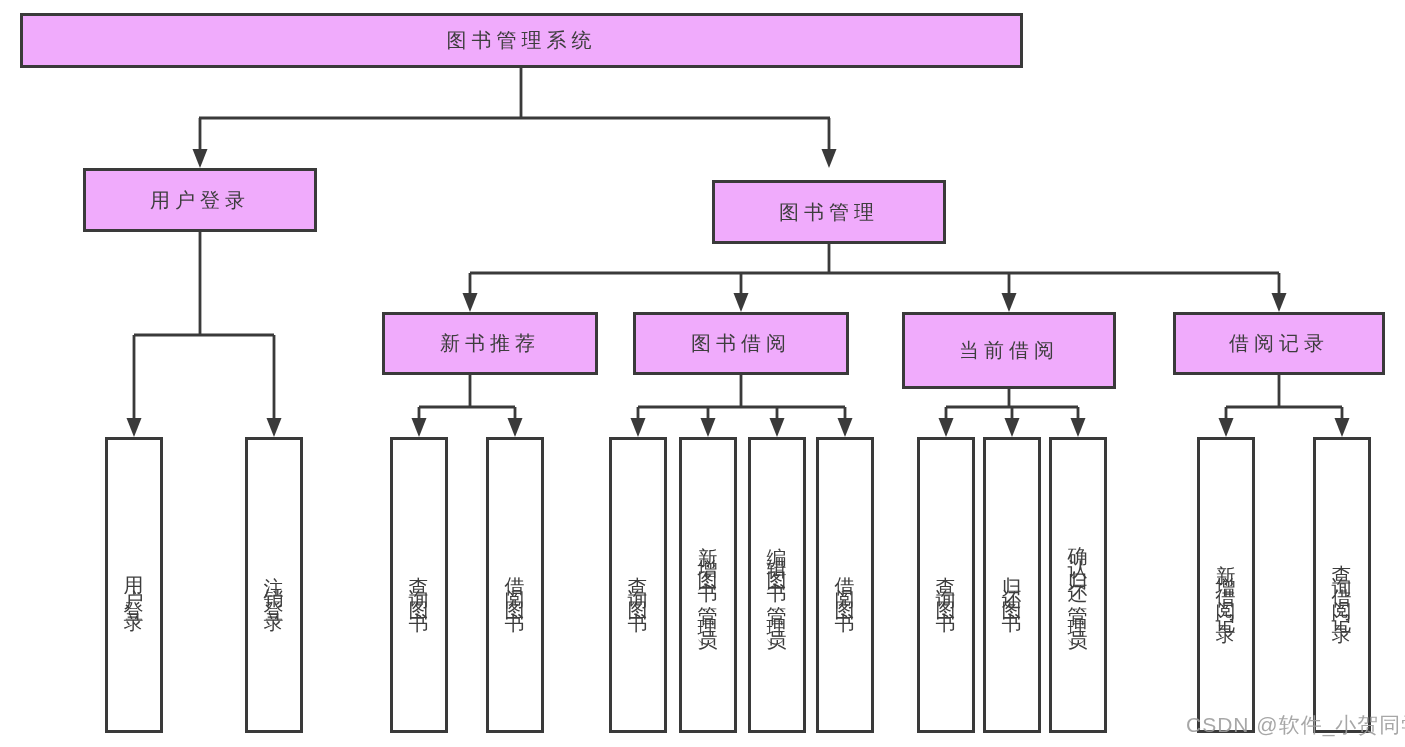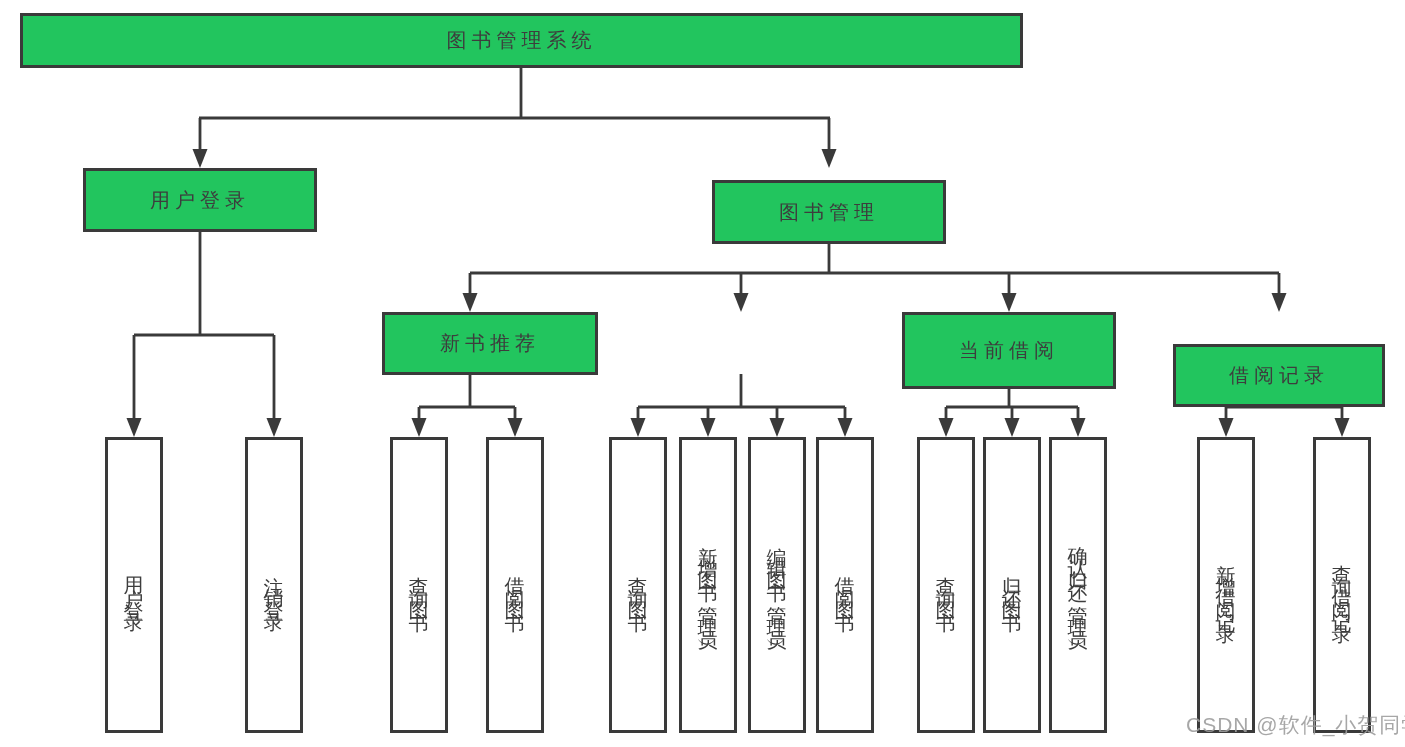--- a/index.html
+++ b/index.html
@@ -16,21 +16,21 @@
 
   .wires {
     position: absolute;
     left: 0; top: 0;
     width: 1405px; height: 747px;
     pointer-events: none;
   }
 
   .node {
     position: absolute;
-    background: #22c55e;
+    background: #f0abfc;
     border: 3px solid #3a3a3a;
     display: flex;
     align-items: center;
     justify-content: center;
     font-size: 20px;
     letter-spacing: 5px;
     color: #3d3d3d;
     white-space: nowrap;
     z-index: 2;
   }
@@ -112,22 +112,23 @@
       <polygon points="1334.5,418 1349.5,418 1342,437"></polygon>
     </g>
   </svg>
 
   <div class="node" style="left:20px; top:13px; width:1003px; height:55px;">图书管理系统</div>
 
   <div class="node" style="left:83px; top:168px; width:234px; height:64px;">用户登录</div>
   <div class="node" style="left:712px; top:180px; width:234px; height:64px;">图书管理</div>
 
   <div class="node" style="left:362px; top:312px; width:216px; height:63px;margin-left:20px;">新书推荐</div>
+  <div class="node" style="left:633px; top:312px; width:216px; height:63px;">图书借阅</div>
   <div class="node" style="left:902px; top:312px; width:214px; height:77px;">当前借阅</div>
-  <div class="node" style="left:1173px; top:312px; width:212px; height:63px;margin-top:32px;">借阅记录</div>
+  <div class="node" style="left:1173px; top:312px; width:212px; height:63px;">借阅记录</div>
 
   <div class="vbox" style="left:105px;">
     <span>用户登录</span>
   </div>
   <div class="vbox" style="left:245px;">
     <span>注销登录</span>
   </div>
 
   <div class="vbox" style="left:390px;">
     <span>查询图书</span>

